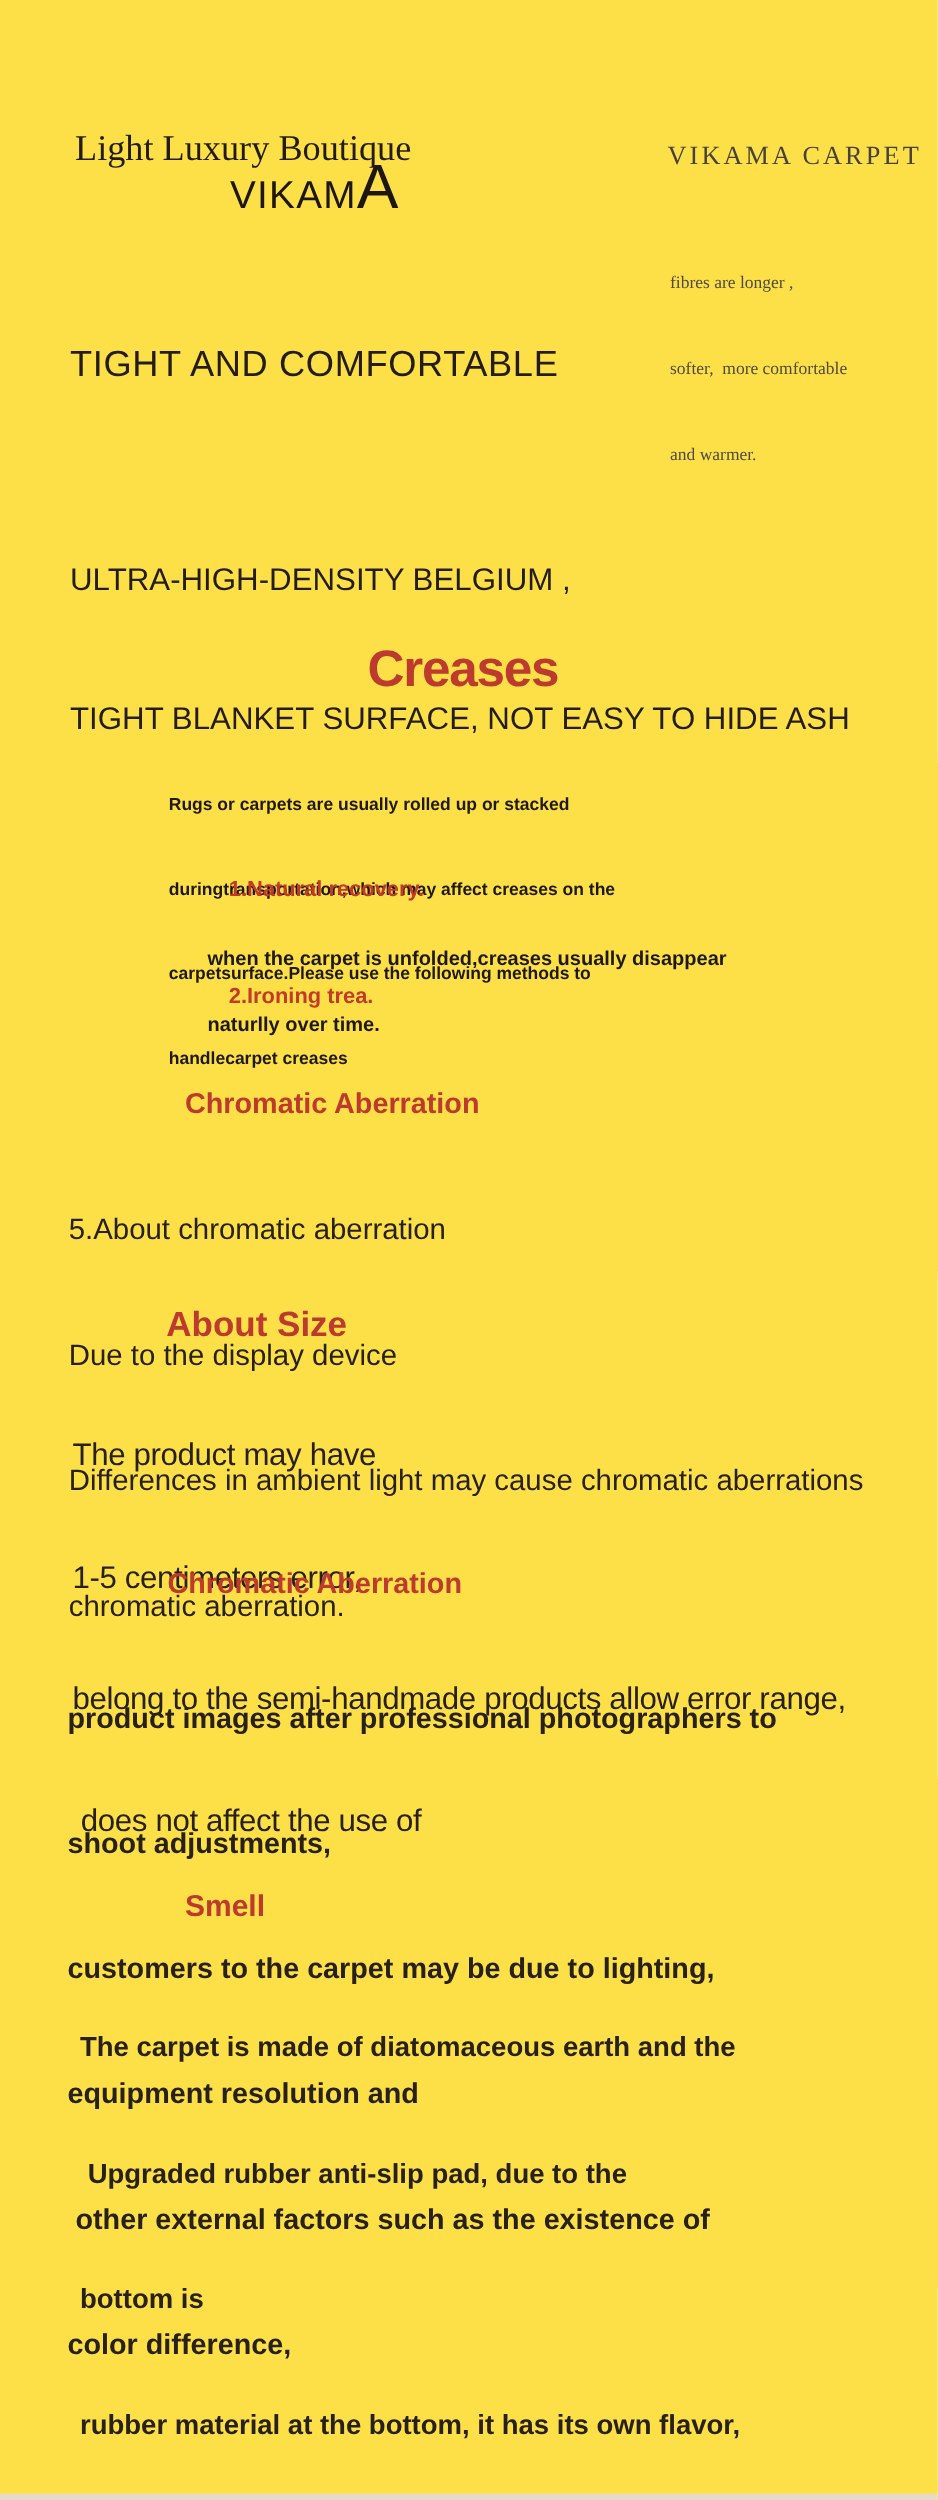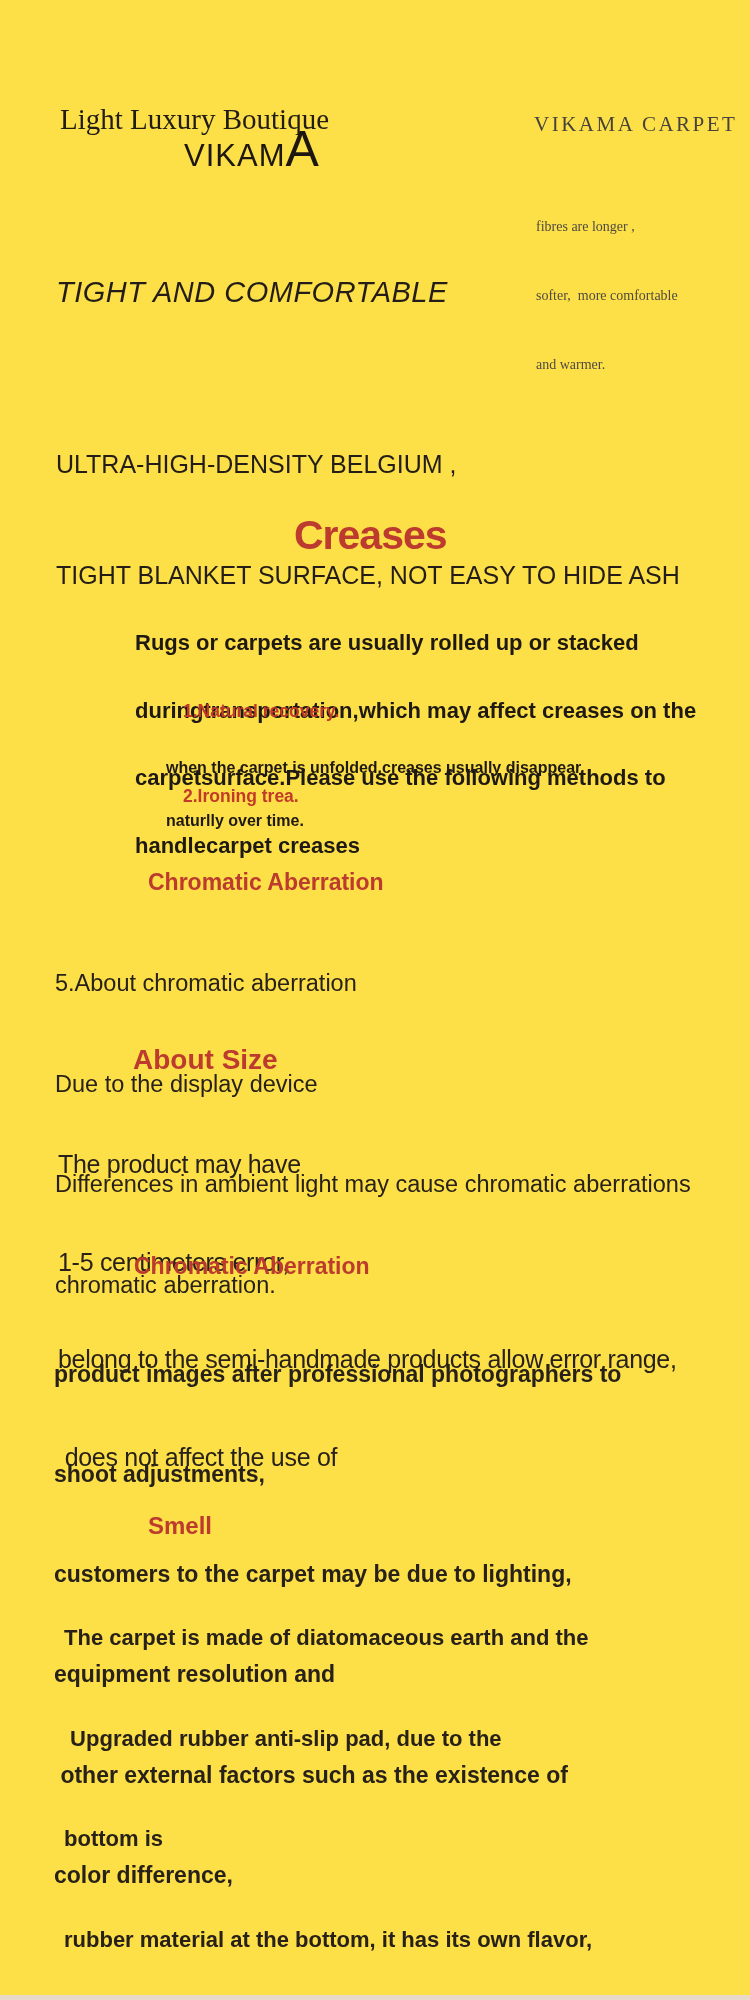--- a/index.html
+++ b/index.html
@@ -12,26 +12,26 @@
 
   
   .brand1 { left:60px; top:103px; font-family:"Liberation Serif", serif; font-size:29px; color:#221c15; }
   .brand2 { left:184px; top:124px; font-family:Liberation Sans, sans-serif; color:#1d1710; line-height:1; }
   .brand2 .main { font-size:31px; letter-spacing:1px; }
   .brand2 .big  { font-size:50px; }
   .right-title { left:534px; top:112px; font-family:"Liberation Serif", serif; font-size:21px; letter-spacing:2.5px; color:#47423b; }
   .tagline { left:536px; top:169px; font-family:"Liberation Serif", serif; font-size:14px; line-height:23px; color:#4f4a43; }
 
   
-  .hero-title { left:56px; top:276px; font-size:29px; letter-spacing:0.5px; color:#241d17;font-style:italic; }
+  .hero-title { left:56px; top:276px; font-size:29px; letter-spacing:0.5px; color:#241d17; }
   .hero-sub { left:56px; top:372px; font-size:25px; line-height:37px; color:#241d17; }
 
   
   .creases-title { left:294px; top:512px; font-size:41px; font-weight:bold; letter-spacing:-1px; }
-  .creases-intro { left:135px; top:587px; font-size:22px; font-weight:bold; line-height:22.5px; color:#1f1913; }
+  .creases-intro { left:135px; top:587px; font-size:14px; font-weight:bold; line-height:22.5px; color:#1f1913; }
   .item-title { font-size:17.5px; font-weight:bold; }
   .item-body { font-size:16px; font-weight:bold; line-height:17.5px; color:#1f1913; }
   .item1-title { left:146px; top:701px; }
   .item1-body  { left:166px; top:724px; }
   .item2-title { left:146px; top:786px; }
   .item2-body  { left:166px; top:809px; }
 
   
   .red { color:#bc3a2e; }
   .subred { color:#c23a2a;padding-left:37px; }

